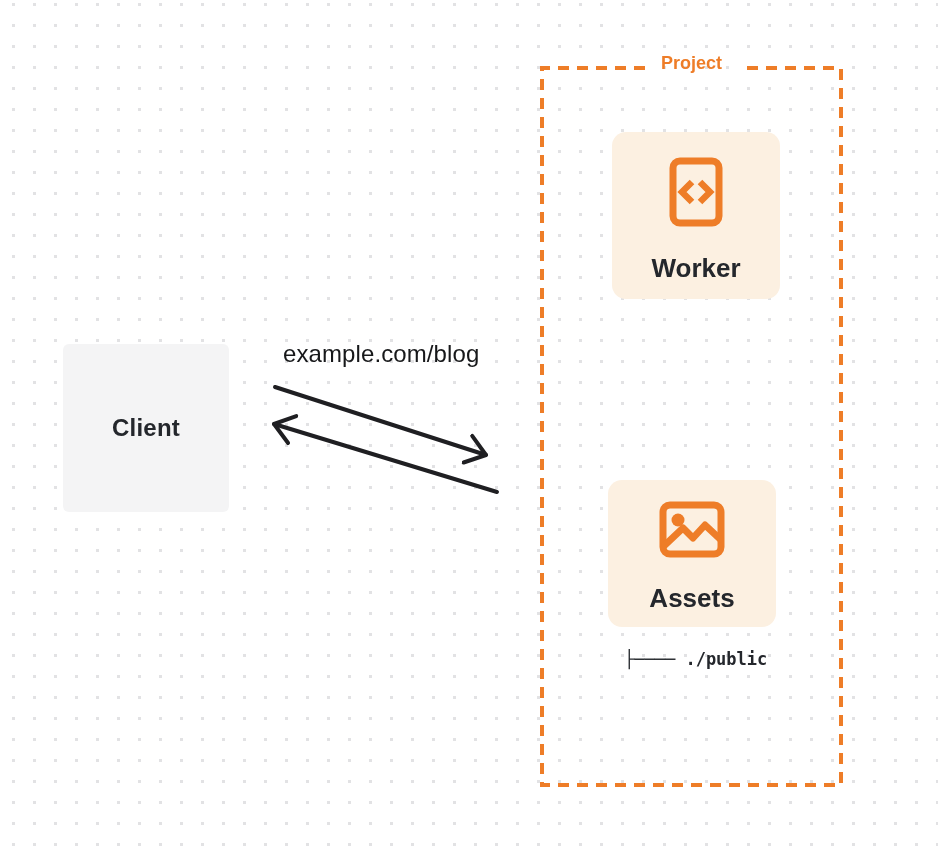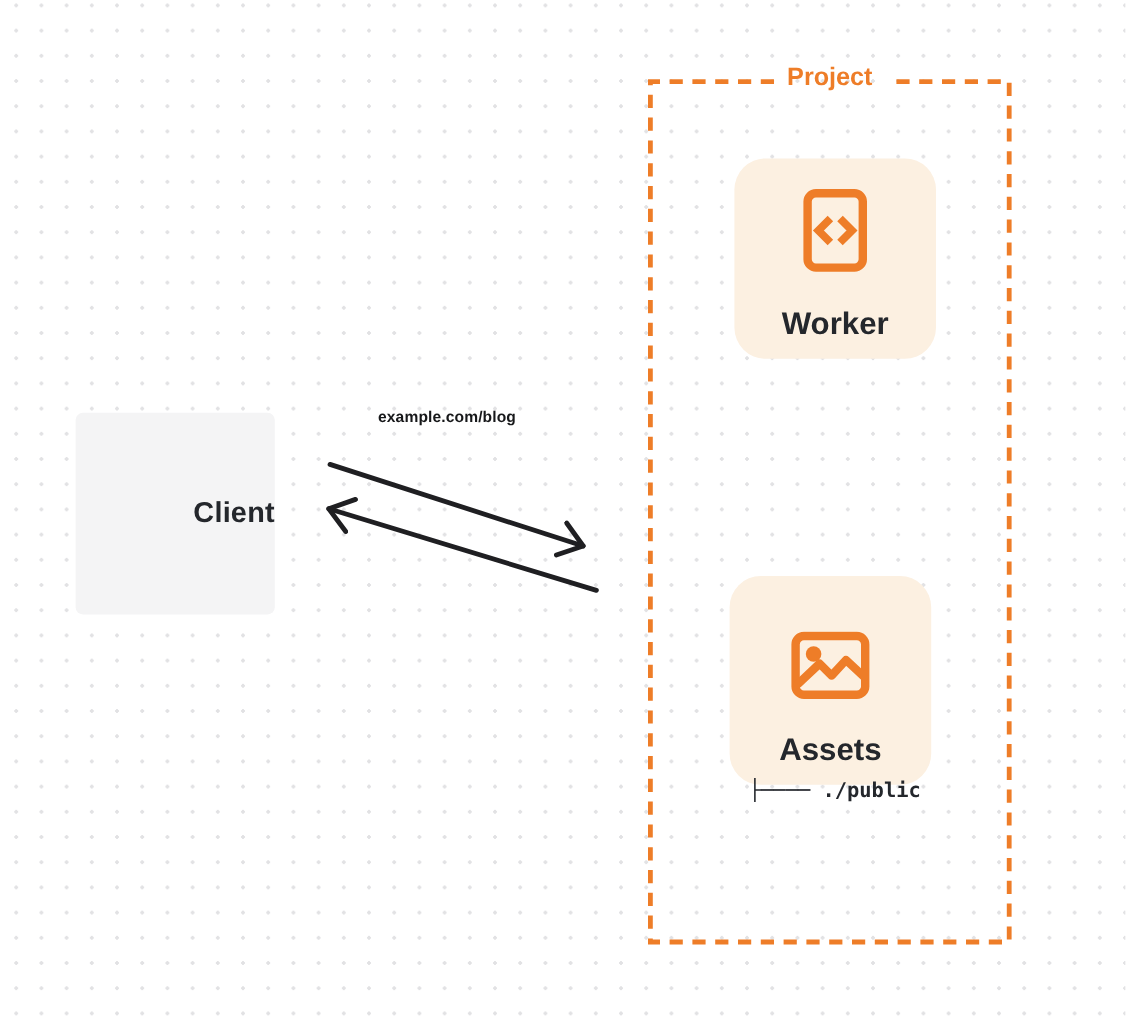--- a/index.html
+++ b/index.html
@@ -26,67 +26,66 @@
     pointer-events: none;
   }
   .client-box {
     position: absolute;
     left: 63px; top: 344px;
     width: 166px; height: 168px;
     background: #f4f4f5;
     border-radius: 6px;
     display: flex;
     align-items: center;
-    justify-content: flex-end;
+    justify-content: center;
   }
   .client-label {
     font-size: 24px;
     font-weight: 700;
     color: #24272c;
     letter-spacing: 0.2px;
     white-space: pre;
   }
   .url-label {
     position: absolute;
     left: 283px; top: 340px;
-    font-size: 13px;
-    font-weight: 700;
+    font-size: 24px;
+    font-weight: 400;
     color: #17181a;
     letter-spacing: 0.1px;
     white-space: pre;
-    margin-left: 32px;
   }
   .project-label {
     position: absolute;
     left: 542px; top: 53px;
     width: 299px;
     text-align: center;
-    font-size: 21px;
+    font-size: 18px;
     font-weight: 700;
     color: #ee7d28;
     white-space: pre;
   }
   .card {
     position: absolute;
     background: #fcf0e1;
-    border-radius: 26px;
+    border-radius: 14px;
     display: flex;
     flex-direction: column;
     align-items: center;
   }
   .card.worker {
     left: 612px; top: 132px;
     width: 168px; height: 167px;
     padding-top: 25px;
     box-sizing: border-box;
   }
   .card.assets {
     left: 608px; top: 480px;
-    width: 168px; height: 174px;
-    padding-top: 46px;
+    width: 168px; height: 147px;
+    padding-top: 21px;
     box-sizing: border-box;
   }
   .card.worker .icon-wrap { margin-bottom: 22px; }
   .card.assets .icon-wrap { margin-bottom: 21px; }
   .card-label {
     font-size: 26px;
     font-weight: 700;
     color: #24272c;
     line-height: 31px;
     white-space: pre;

